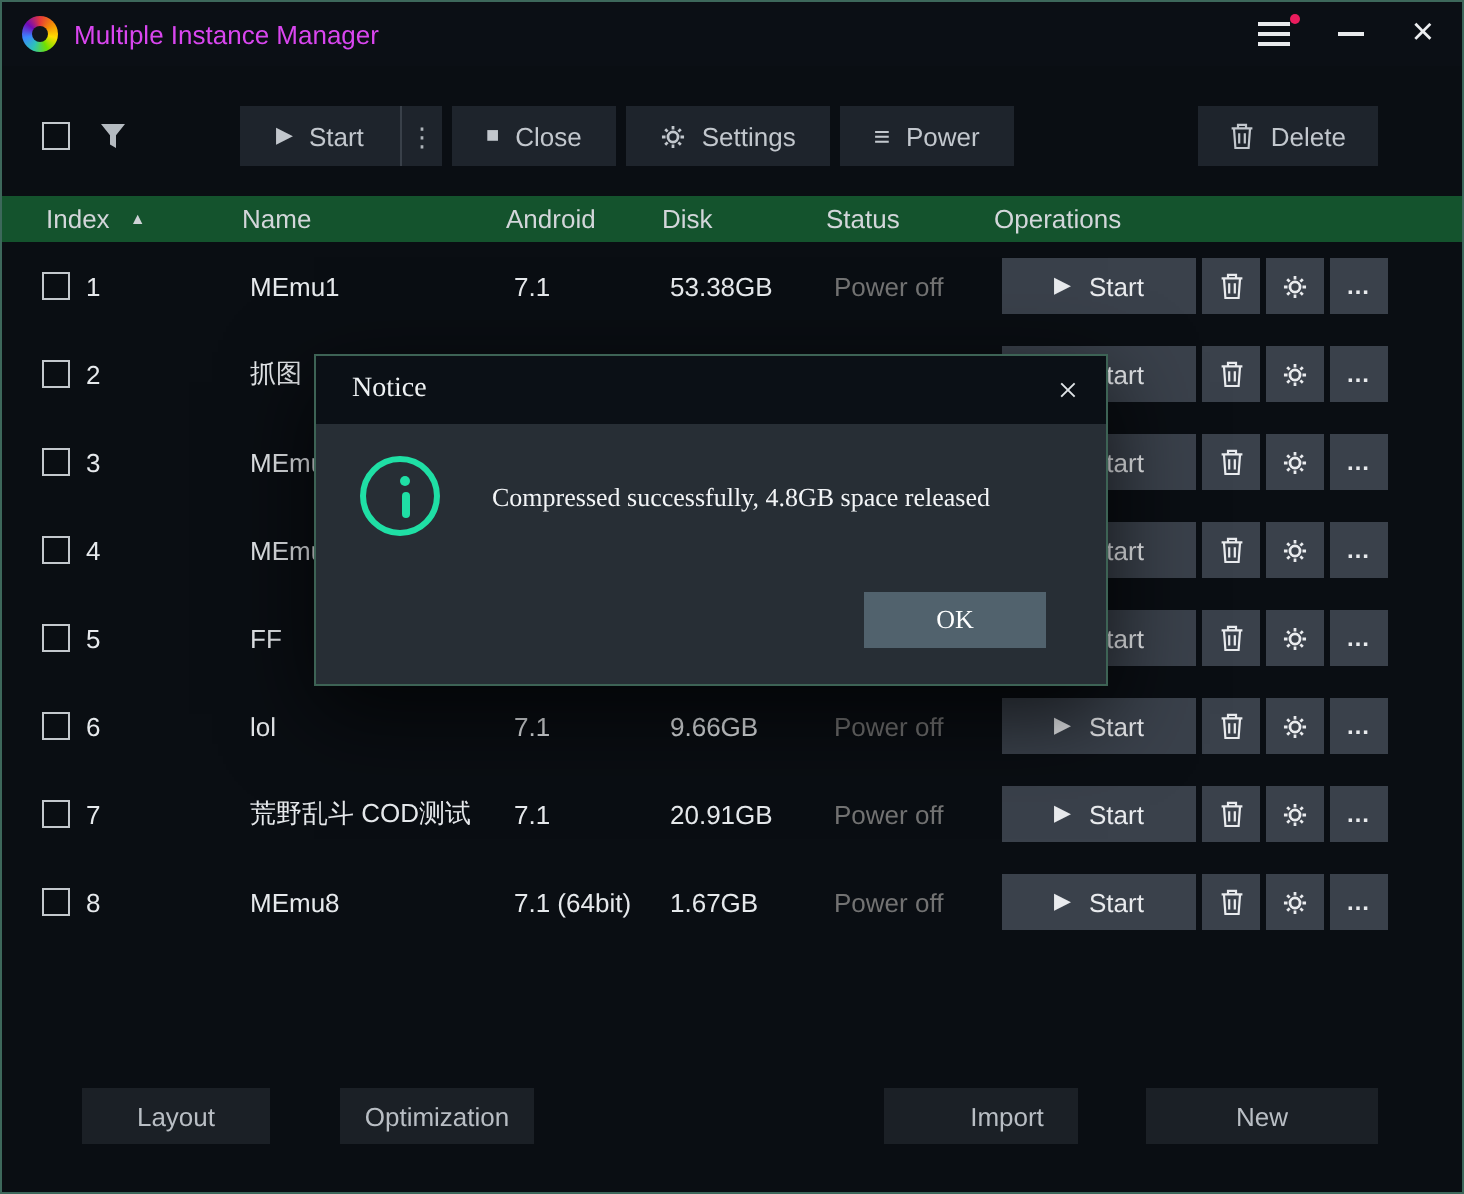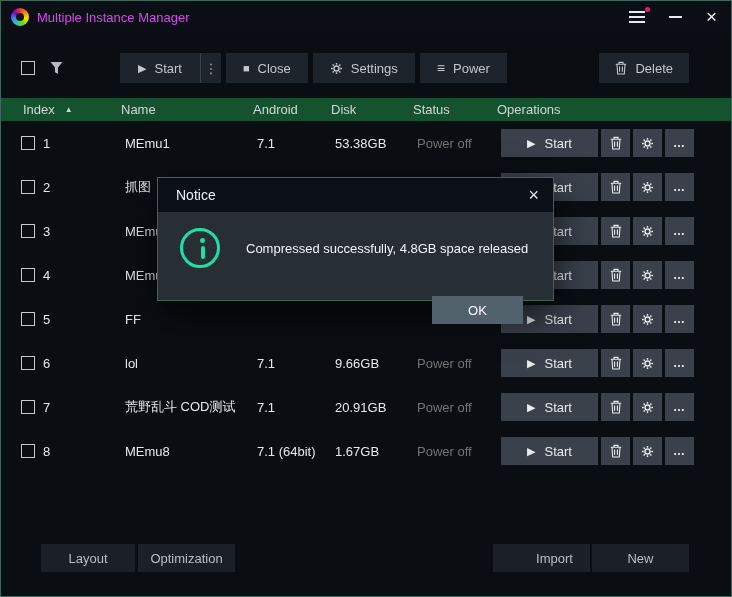--- a/index.html
+++ b/index.html
@@ -52,32 +52,32 @@
   .c-index{ width:86px; padding-left:4px; }
   .c-name{ width:132px; white-space:nowrap; overflow:hidden; }
   .c-android{ width:78px; } .c-disk{ width:82px; } .c-status{ width:84px; color:#737373; }
   .c-ops{ flex:1; display:flex; align-items:center; gap:3px; }
   .row-btn{ background:#3a414b; color:#e9ebee; height:28px; }
   .row-start{ width:97px; gap:9px; }
   .sq{ width:29px; }
   .dots{ font-weight:bold; letter-spacing:1px; font-size:12px; }
 
   
-  .footer{ position:absolute; left:0; right:0; bottom:24px; display:flex; align-items:center; padding:0 42px 0 40px; }
+  .footer{ position:absolute; left:0; right:0; bottom:24px; display:flex; align-items:center; padding:0 42px 0 40px;gap:32px; }
   .ft-btn{ background:#1b2026; color:#b9bec4; height:28px; }
   .layout-btn{ width:94px; }
   .opt-btn{ width:97px; margin-left:3px; }
   .spacer{ flex:1; }
   .import-btn{ width:97px;padding-left:26px; }
-  .new-btn{ width:97px; margin-left:2px; }
+  .new-btn{ width:116px; margin-left:2px; }
 
   
-  .dialog{ position:absolute; left:156px; top:176px; width:397px; height:124px; z-index:10;
+  .dialog{ position:absolute; left:156px; top:176px; width:397px; height:166px; z-index:10;
            background:#272e35; border:1px solid #3d6355;
-           box-shadow:0 14px 42px rgba(0,0,0,.7); }
+           box-shadow:0 14px 42px rgba(0,0,0,.7);font-family:Liberation Serif, serif; }
   .dlg-title{ height:34px; background:#0b1016; display:flex; align-items:center; padding:0 14px 0 18px;
               font-size:14px; color:#eef1f3; }
   .dlg-x{ margin-left:auto; font-size:18px; line-height:14px; color:#dfe3e6; cursor:pointer; }
   .dlg-body{ position:relative; height:130px; }
   .info-circle{ position:absolute; left:22px; top:16px; width:40px; height:40px; border:3px solid #1fdfa5;
                 border-radius:50%; }
   .info-circle::before{ content:""; position:absolute; left:17px; top:7px; width:5px; height:5px;
                 border-radius:50%; background:#1fdfa5; }
   .info-circle::after{ content:""; position:absolute; left:17.5px; top:15px; width:4px; height:13px;
                 border-radius:2px; background:#1fdfa5; }

